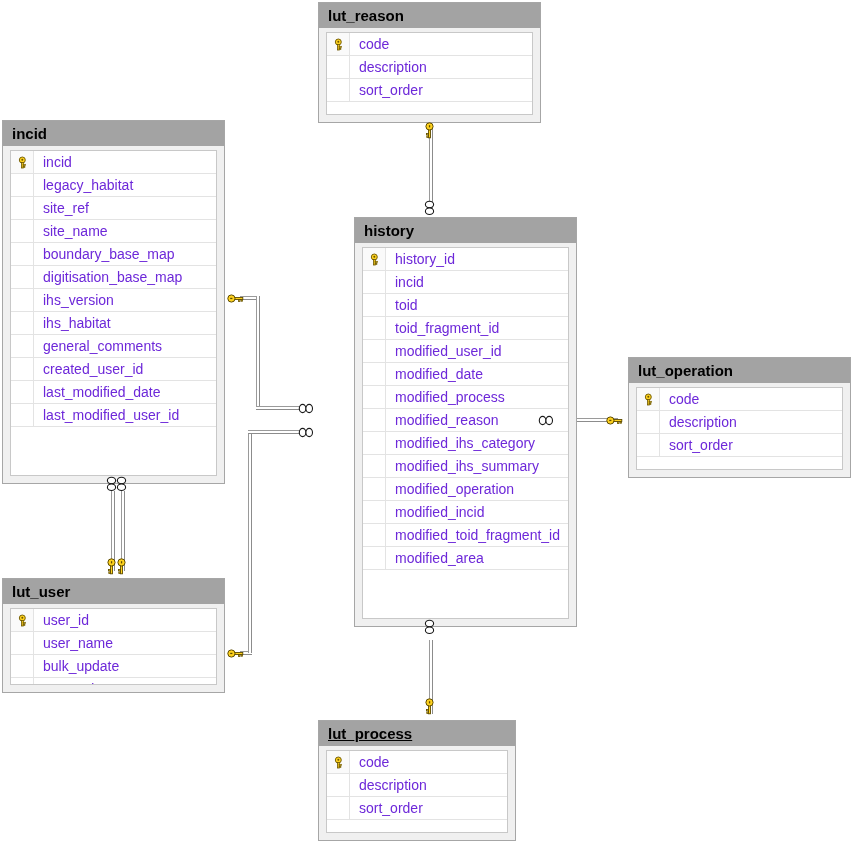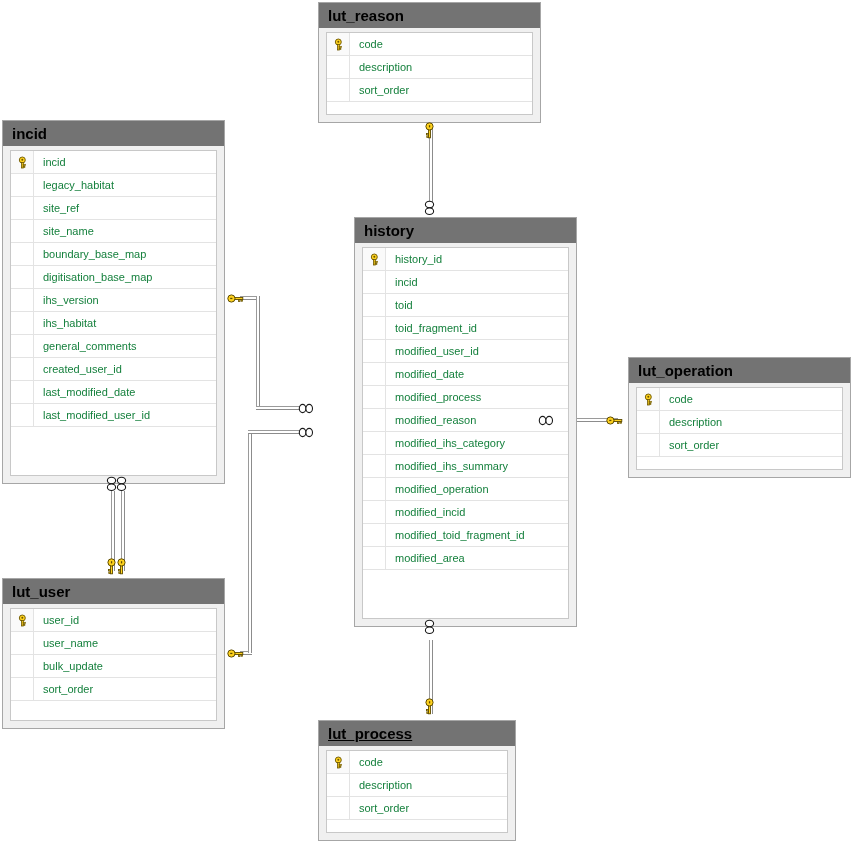--- a/index.html
+++ b/index.html
@@ -25,21 +25,21 @@
     padding: 0;
     z-index: 5;
   }
   .entity-title {
     font-size: 15px;
     font-weight: bold;
     color: #000000;
     padding: 4px 0 4px 9px;
     line-height: 17px;
     letter-spacing: 0px;
-    background: #737373;
+    background: #a3a3a3;
   }
   .grid {
     position: absolute;
     left: 7px;
     right: 7px;
     bottom: 7px;
     top: 29px;
     background: #ffffff;
     border: 1px solid #c8c8c8;
     box-sizing: border-box;
@@ -64,22 +64,22 @@
     height: 100%;
     box-sizing: border-box;
     border-right: 1px solid #e3e3e3;
     display: flex;
     align-items: center;
     justify-content: center;
     background: #ffffff;
   }
   .keycell.pk { background: #fafafa; }
   .fieldname {
-    font-size: 11px;
-    color: #15803d;
+    font-size: 14px;
+    color: #6d28d9;
     padding-left: 9px;
     line-height: 14px;
     white-space: nowrap;
   }
   .key-icon { display: block; }
 
   
   .conn {
     position: absolute;
     z-index: 2;
@@ -392,21 +392,21 @@
           </div>
           <div class="row">
             <div class="keycell"></div>
             <div class="fieldname">sort_order</div>
           </div>
           <div class="row blank">
             <div class="keycell"></div>
           </div>
         </div>
       </div>
-      <div class="entity" style="left: 2px; top: 578px; width: 223px; height: 151px;">
+      <div class="entity" style="left: 2px; top: 578px; width: 223px; height: 115px;">
         <div class="entity-title">lut_user</div>
         <div class="grid">
           <div class="row">
             <div class="keycell pk">
               <svg width="13" height="13" viewBox="0 0 13 13" class="key-icon">
                 <g>
                   <circle cx="6.3" cy="4.0" r="3.0" fill="#ffd21e" stroke="#6b5600" stroke-width="0.9"></circle>
                   <rect x="5.5" y="6.4" width="1.8" height="5.6" fill="#ffd21e" stroke="#6b5600" stroke-width="0.8"></rect>
                   <rect x="7.1" y="8.3" width="2.3" height="1.3" fill="#ffd21e" stroke="#6b5600" stroke-width="0.7"></rect>
                   <rect x="7.1" y="10.4" width="1.8" height="1.2" fill="#ffd21e" stroke="#6b5600" stroke-width="0.7"></rect>

